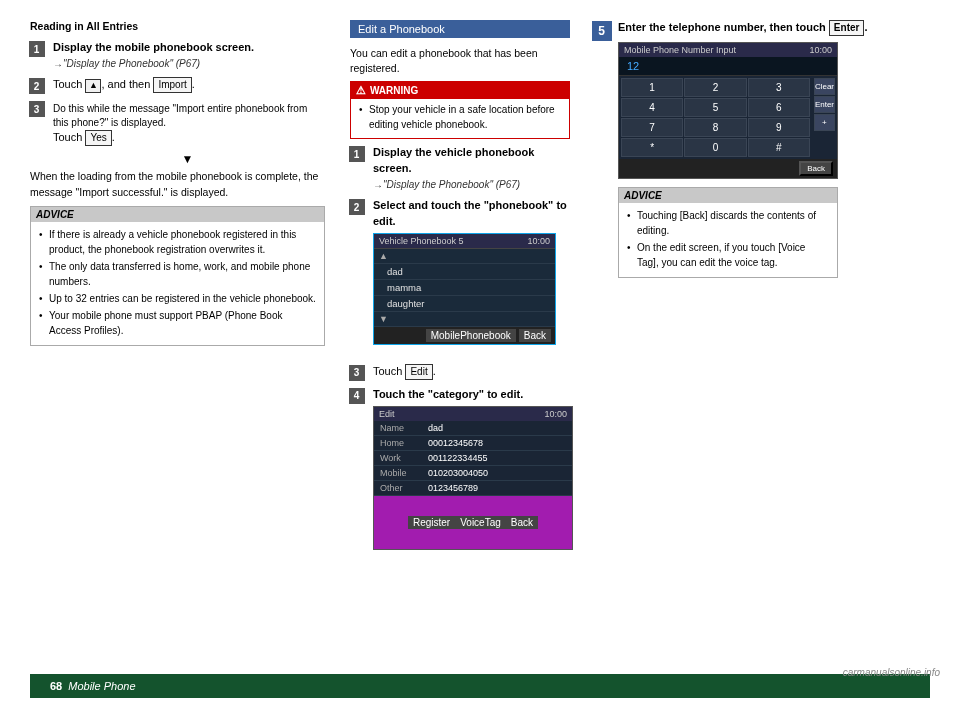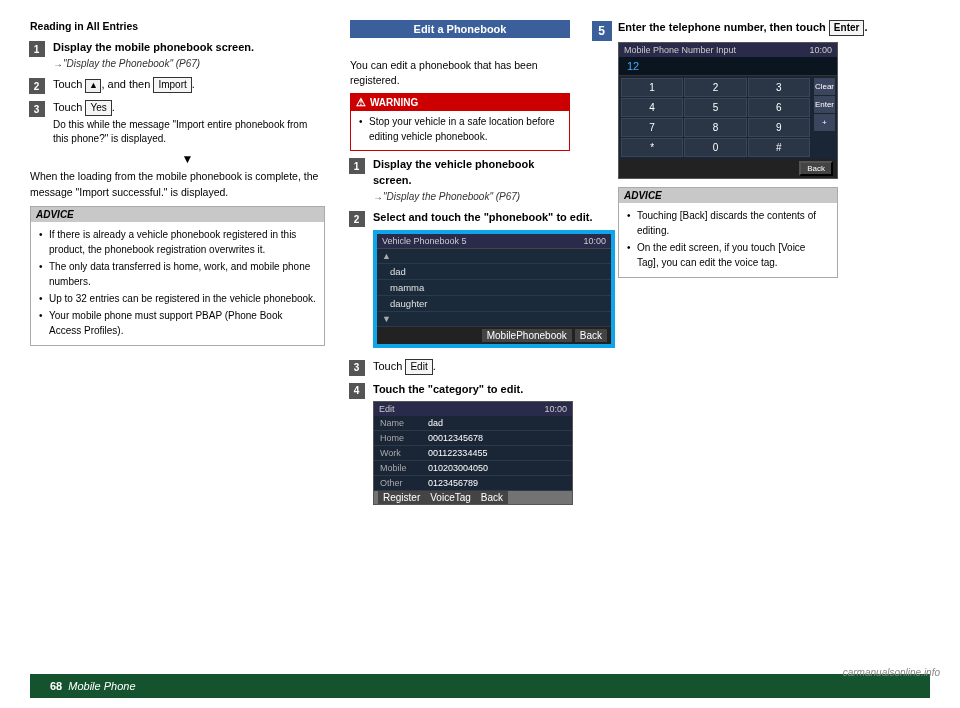--- a/index.html
+++ b/index.html
@@ -153,25 +153,25 @@
     
     .mid-col {
       width: 240px;
       flex-shrink: 0;
       padding: 0 10px;
     }
 
     .section-header-blue {
       background: #3a5f9a;
       color: #fff;
-      text-align: center;
-      font-weight: bold;
+      text-align: left;
+      font-weight: normal;
       font-size: 11px;
       padding: 3px 8px;
-      margin-bottom: 20px;
+      margin-bottom: 8px;
     }
 
     .mid-intro {
       font-size: 10.5px;
       line-height: 1.4;
       margin-bottom: 6px;
     }
 
     
     .warning-box {
@@ -208,24 +208,24 @@
     }
 
     .warning-content ul li::before {
       content: "•";
       position: absolute;
       left: 0;
     }
 
     
     .screen-mockup {
-      border: 4px solid #0ea5e9;
+      border: 1px solid #0ea5e9;
       background: #1a1a2e;
-      margin: 5px 0;
-      width: 242px;
+      margin: 13px 0;
+      width: 183px;
     }
 
     .screen-header {
       background: #2a2a4a;
       color: #ccc;
       font-size: 9px;
       padding: 2px 5px;
       display: flex;
       justify-content: space-between;
       border-bottom: 1px solid #444;
@@ -299,24 +299,24 @@
       width: 48px;
       color: #aaa;
       flex-shrink: 0;
     }
 
     .edit-row .value {
       color: #fff;
     }
 
     .edit-footer {
-      background: #737373;
-      display: flex;
-      justify-content: flex-start;
-      padding: 0 4px;
+      background: #a21caf;
+      display: flex;
+      justify-content: center;
+      padding: 20px 4px;
     }
 
     
     .right-col {
       flex: 1;
       padding-left: 15px;
     }
 
     
     .phone-screen {
@@ -455,22 +455,22 @@
             Touch <span class="inline-icon-btn">▲</span>, and then <span class="inline-btn">Import</span>.
           </p>
         </div>
       </div>
 
       <div class="step-block">
         <div class="num-bar">
           <div class="step-num">3</div>
         </div>
         <div class="step-content">
+          <p style="font-size:10px;margin-top:2px;line-height:1.4;">Do this while the message "Import entire phonebook from this phone?" is displayed.</p>
           <p>Touch <span class="inline-btn">Yes</span>.</p>
-          <p style="font-size:10px;margin-top:2px;line-height:1.4;">Do this while the message "Import entire phonebook from this phone?" is displayed.</p>
         </div>
       </div>
 
       <div class="arrow-down">▼</div>
 
       <p class="flow-text">When the loading from the mobile phonebook is complete, the message "Import successful." is displayed.</p>
 
       <div class="advice-box">
         <div class="advice-header">ADVICE</div>
         <div class="advice-content">

